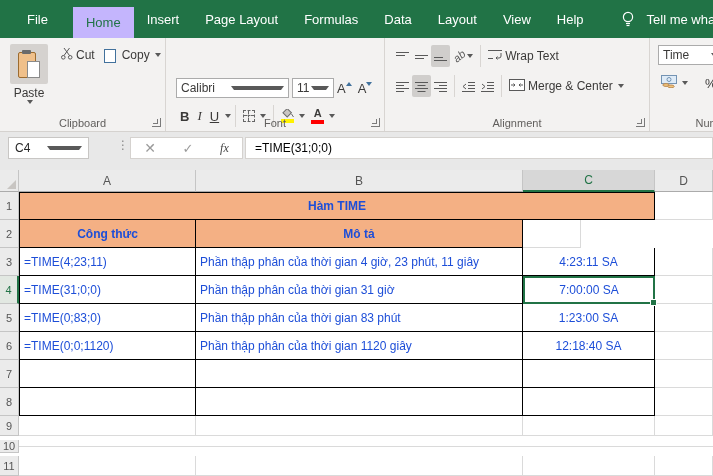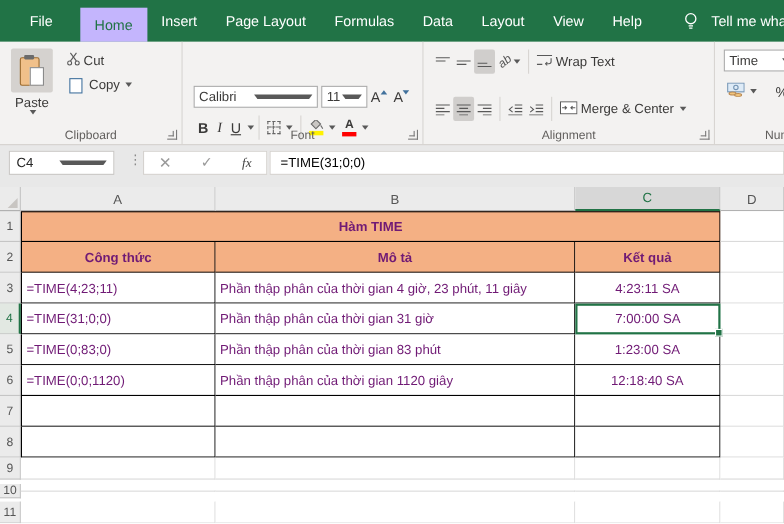--- a/index.html
+++ b/index.html
@@ -35,21 +35,21 @@
   
   .g-clip{width:166px;}
   .g-clip .body{display:flex;padding:6px 0 0 8px;gap:8px;}
   .paste{display:flex;flex-direction:column;align-items:center;width:42px;}
   .paste .icbox{width:38px;height:40px;background:#D5D2CF;border-radius:2px;display:flex;align-items:center;justify-content:center;}
   .clip-ic{width:22px;height:28px;position:relative;}
   .clip-ic .board{position:absolute;left:0;top:2px;width:16px;height:24px;background:#F0C08A;border:1px solid #9C6B2F;border-radius:2px;}
   .clip-ic .clip{position:absolute;left:4px;top:0;width:9px;height:4px;background:#6b6b6b;border-radius:1px;}
   .clip-ic .page{position:absolute;right:0;bottom:0;width:11px;height:15px;background:#fff;border:1px solid #8a8a8a;}
   .paste .lbl{margin-top:2px;}
-  .clipcol{display:flex;flex-direction:column;gap:1px;}
+  .clipcol{display:flex;gap:1px;}
   .clipcol .ibtn{height:21px;}
   .copy-ic{width:10px;height:12px;border:1px solid #41719C;background:#fff;position:relative;margin:3px 3px 0 2px;}
   .copy-ic::before{content:'';position:absolute;left:2px;top:-4px;width:10px;height:12px;border:1px solid #41719C;background:#fff;z-index:-1;}
 
   
   .g-font{width:219px;}
   .g-font .body{padding:7px 0 0 10px;}
   .fr1{display:flex;align-items:center;margin-top:33px;}
   .fr2{display:flex;align-items:center;margin-top:7px;}
   .abtn{font-size:13px;color:#3B3A39;display:flex;align-items:flex-start;padding:0 3px;position:relative;}
@@ -62,33 +62,33 @@
   .bord-ic{width:12px;height:12px;border:1px dashed #666;position:relative;box-sizing:border-box;}
   .bord-ic::before{content:'';position:absolute;left:0;right:0;top:4px;border-top:1px dashed #666;}
   .bord-ic::after{content:'';position:absolute;top:0;bottom:0;left:4px;border-left:1px dashed #666;}
   .stack{display:flex;flex-direction:column;align-items:center;line-height:1;}
   .swatch{width:13px;height:4px;margin-top:1px;}
 
   
   .g-align{width:265px;}
   .g-align .body{padding:7px 0 0 8px;}
   .ar{display:flex;align-items:center;}
-  .ar+.ar{margin-top:21px;}
+  .ar+.ar{margin-top:8px;}
   .orient{font-size:11px;color:#595959;display:flex;align-items:center;padding:0 3px;}
   .orient .ab{display:inline-block;transform:rotate(-40deg);font-style:italic;}
 
   
   .g-num{width:130px;border-right:none;}
   .g-num .body{padding:7px 0 0 8px;}
   .nr2{display:flex;align-items:center;margin-top:7px;}
   .pct{font-size:13px;margin-left:14px;}
 
   
   #fbar{position:absolute;top:131px;left:0;width:100%;height:39px;background:#E8E8E8;border-top:1px solid #D5D2CF;box-sizing:border-box;}
-  .namebox{position:absolute;left:8px;top:5px;width:96px;height:22px;background:#fff;border:1px solid #C8C6C4;
+  .namebox{position:absolute;left:8px;top:5px;width:81px;height:22px;background:#fff;border:1px solid #C8C6C4;
     box-sizing:border-box;display:flex;align-items:center;padding:0 6px;font-size:12px;}
   .namebox span{flex:1;}
   .vdots{position:absolute;left:117px;top:10px;color:#8a8a8a;font-size:12px;letter-spacing:0;line-height:6px;}
   .fxbox{position:absolute;left:130px;top:5px;width:113px;height:22px;background:#fff;border:1px solid #D5D2CF;
     box-sizing:border-box;display:flex;align-items:center;justify-content:space-around;}
   .xbtn{color:#9a9a9a;font-size:14px;}
   .okbtn{color:#9a9a9a;font-size:13px;}
   .fxbtn{color:#444;font-size:12px;font-family:"Liberation Serif",serif;font-style:italic;}
   .ffield{position:absolute;left:245px;top:5px;right:0;height:22px;background:#fff;border:1px solid #D5D2CF;
     box-sizing:border-box;display:flex;align-items:center;padding-left:9px;font-size:12px;color:#000;}
@@ -100,21 +100,21 @@
     position:relative;box-sizing:border-box;}
   .tri{position:absolute;right:2px;bottom:2px;width:0;height:0;border-left:9px solid transparent;border-bottom:9px solid #C8C5C2;}
   .ch{box-sizing:border-box;background:#EBEBEB;border-right:1px solid #C5C5C5;border-bottom:1px solid #ABABAB;
     display:flex;align-items:center;justify-content:center;font-size:12px;color:#555;flex:none;}
   .ch.sel{background:#D7D7D7;border-bottom:2px solid #217346;color:#217346;}
   .grow{display:flex;}
   .rhd{width:19px;flex:none;box-sizing:border-box;background:#EBEBEB;border-right:1px solid #C5C5C5;border-bottom:1px solid #C5C5C5;
     display:flex;align-items:center;justify-content:center;font-size:11px;color:#555;}
   .rhd.sel{color:#217346;border-right:2px solid #217346;background:#E2E8E2;}
   .cell{box-sizing:border-box;font-size:12px;display:flex;align-items:center;padding:0 4px;background:#fff;
-    color:#701a75;overflow:hidden;white-space:nowrap;flex:none;}
+    color:#1d4ed8;overflow:hidden;white-space:nowrap;flex:none;}
   .ca{width:177px;}.cb{width:327px;}.cc{width:132px;}.cd{width:58px;}
   .tbl{border-right:1px solid #000;border-bottom:1px solid #000;}
   .bl{border-left:1px solid #000;}
   .bt{border-top:1px solid #000;}
   .lite{border-right:1px solid #DADADA;border-bottom:1px solid #DADADA;}
   .title,.hdrc{background:#F4B084;font-weight:bold;justify-content:center;}
   .ctr{justify-content:center;}
   .selcell{border:2px solid #217346;position:relative;overflow:visible;z-index:2;}
   .selcell::after{content:'';position:absolute;right:-4px;bottom:-4px;width:5px;height:5px;background:#217346;border:1px solid #fff;}
 </style>
@@ -410,21 +410,20 @@
       </div>
       <div class="grow" style="height: 28px;">
         <div class="rhd">1</div>
         <div class="cell tbl bt bl title" style="width: 636px;">Hàm TIME</div>
         <div class="cell lite cd"></div>
       </div>
       <div class="grow" style="height: 28px;">
         <div class="rhd">2</div>
         <div class="cell tbl hdrc ca bl">Công thức</div>
         <div class="cell tbl hdrc cb">Mô tả</div>
-        <div class="cell tbl hdrc cc">Kết quả</div>
         <div class="cell lite cd"></div>
       </div>
       <div class="grow" style="height: 28px;">
         <div class="rhd">3</div>
         <div class="cell tbl ca bl">=TIME(4;23;11)</div>
         <div class="cell tbl cb">Phần thập phân của thời gian 4 giờ, 23 phút, 11 giây</div>
         <div class="cell tbl cc ctr">4:23:11 SA</div>
         <div class="cell lite cd"></div>
       </div>
       <div class="grow" style="height: 28px;">

